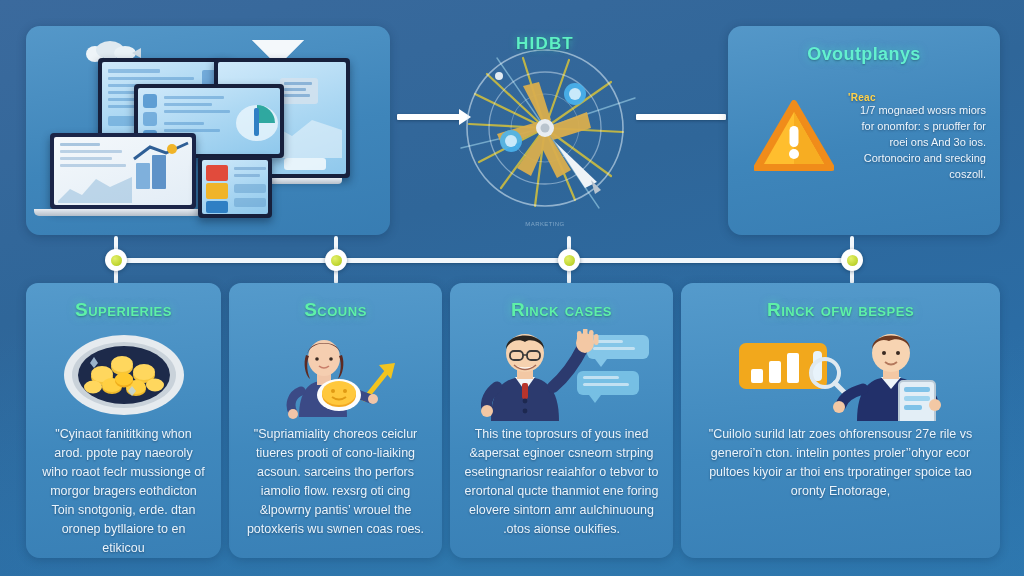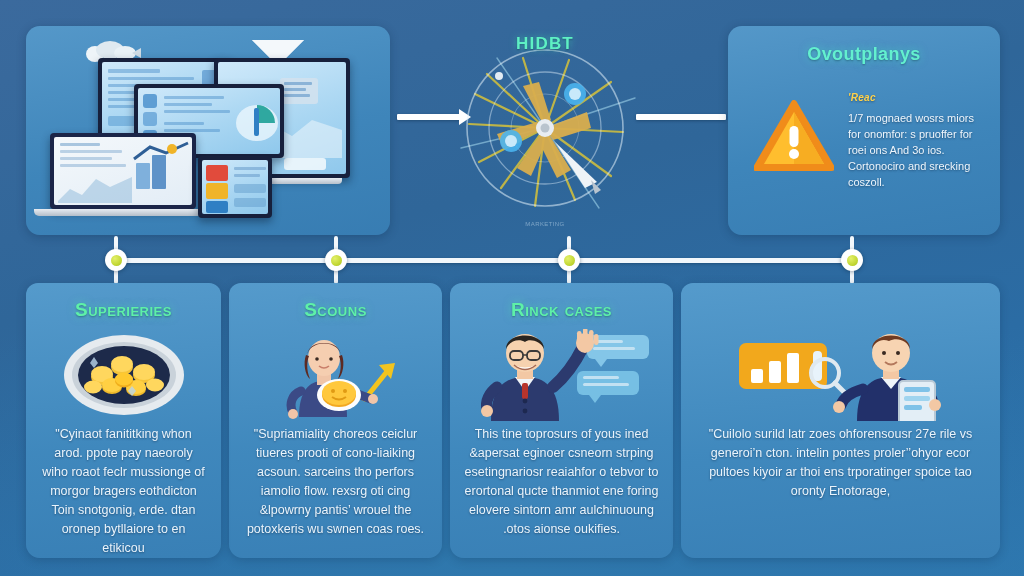--- a/index.html
+++ b/index.html
@@ -154,28 +154,28 @@
     position: absolute;
     left: 120px; top: 66px;
     width: 138px;
   }
   #warning-subhead {
     font-size: 10px;
     font-weight: bold;
     color: #ffd24a;
     letter-spacing: 0.3px;
     text-shadow: 0 1px 2px rgba(20,50,80,0.5);
-    margin-bottom: 8px;
-    font-style: italic;
+    margin-bottom: 0;
   }
   #warning-text {
     font-size: 11px;
     line-height: 1.45;
     color: #eef6fd;
     text-shadow: 0 1px 2px rgba(18,48,78,0.55);
+    text-align: right;
   }
 
   
   #timeline { position: absolute; left: 0; top: 236px; width: 1024px; height: 48px; }
   #timeline-rail {
     position: absolute;
     left: 115px; top: 22px;
     width: 738px; height: 5px;
     background: #f2f7fb;
     border-radius: 3px;
@@ -554,20 +554,21 @@
         <rect x="60" y="22" width="13" height="9" rx="4" fill="none" stroke="#3a3a3a" stroke-width="1.8"></rect>
         <path d="M56 26 L60 26" stroke="#3a3a3a" stroke-width="1.6"></path>
         <path d="M47 36 Q58 45 69 36 Q58 41 47 36 Z" fill="#ffffff"></path>
         <path d="M47 36 Q58 45 69 36" stroke="#a86a52" stroke-width="1.6" fill="none"></path>
       </svg>
     </div>
     <div class="card-text">This tine toprosurs of yous ined &amp;apersat eginoer csneorn strping esetingnariosr reaiahfor o tebvor to erortonal qucte thanmiot ene foring elovere sintorn amr aulchinuoung .otos aionse oukifies.</div>
   </div>
 
   <div class="card" id="card-3">
+    <div class="card-title">Rinck ofw bespes</div>
     <div class="card-art">
       <svg class="art-svg" width="240" height="92" viewBox="0 0 240 92">
 
         <rect x="18" y="14" width="88" height="46" rx="7" fill="#f2a81c"></rect>
         <rect x="30" y="40" width="12" height="14" rx="2" fill="#ffffff"></rect>
         <rect x="48" y="32" width="12" height="22" rx="2" fill="#ffffff"></rect>
         <rect x="66" y="24" width="12" height="30" rx="2" fill="#ffffff"></rect>
         <rect x="92" y="22" width="9" height="30" rx="4" fill="#e8f3fb"></rect>
 
         <circle cx="104" cy="44" r="14" fill="none" stroke="#dfe9f0" stroke-width="4"></circle>

